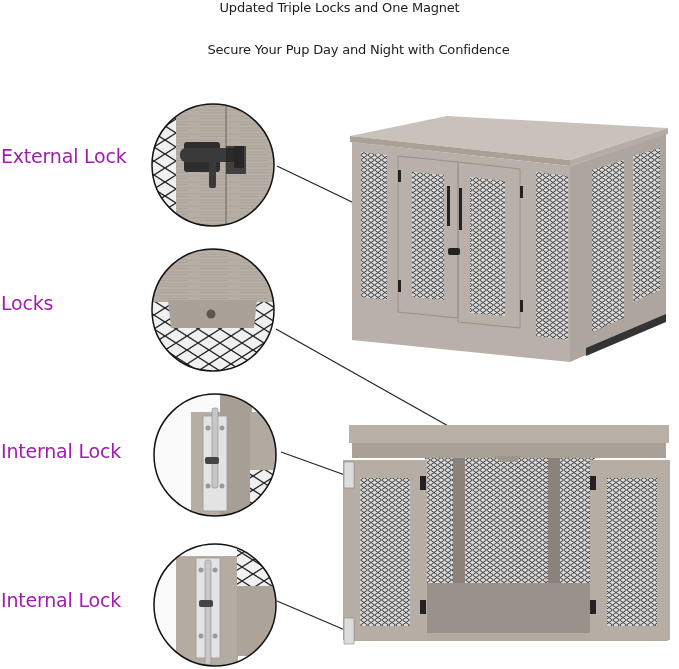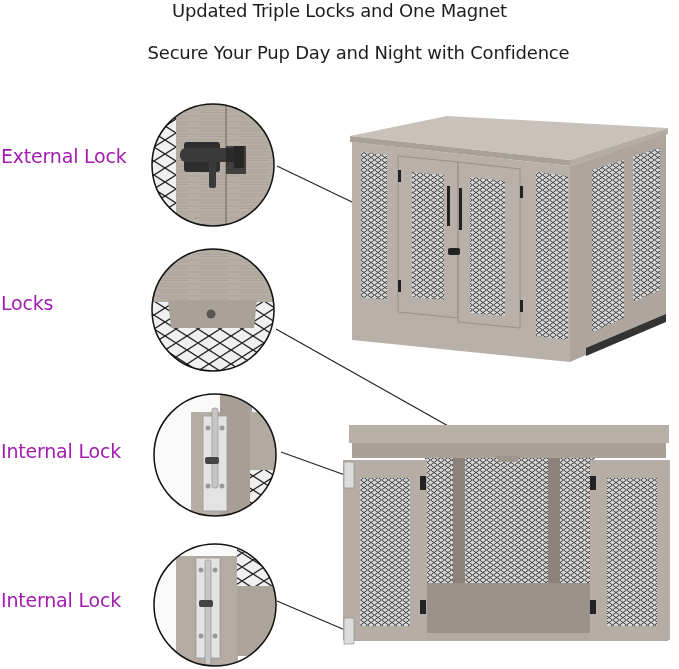--- a/index.html
+++ b/index.html
@@ -1,17 +1,17 @@
 <!DOCTYPE html>
 <html><head>
 <meta charset="utf-8">
 <style>
   html,body{margin:0;padding:0;background:#fff;}
   body{width:679px;height:669px;position:relative;overflow:hidden;font-family:"DejaVu Sans","Liberation Sans",sans-serif;color:#222;}
-  .headline{position:absolute;left:0;width:679px;text-align:center;font-size:18px;letter-spacing:-0.2px;color:#1c1c1c;}
+  .headline{position:absolute;left:0;width:679px;text-align:center;font-size:13px;letter-spacing:-0.2px;color:#1c1c1c;}
   .h1{top:0;}
   .h2{top:42px;margin-left:19px;}
   .label{position:absolute;left:1px;font-size:19px;color:#a21caf;letter-spacing:-0.2px;}
   svg.art{position:absolute;left:0;top:0;}
 </style>
 </head>
 <body>
 
 <div class="headline h1">Updated Triple Locks and One Magnet</div>
 <div class="headline h2">Secure Your Pup Day and Night with Confidence</div>

